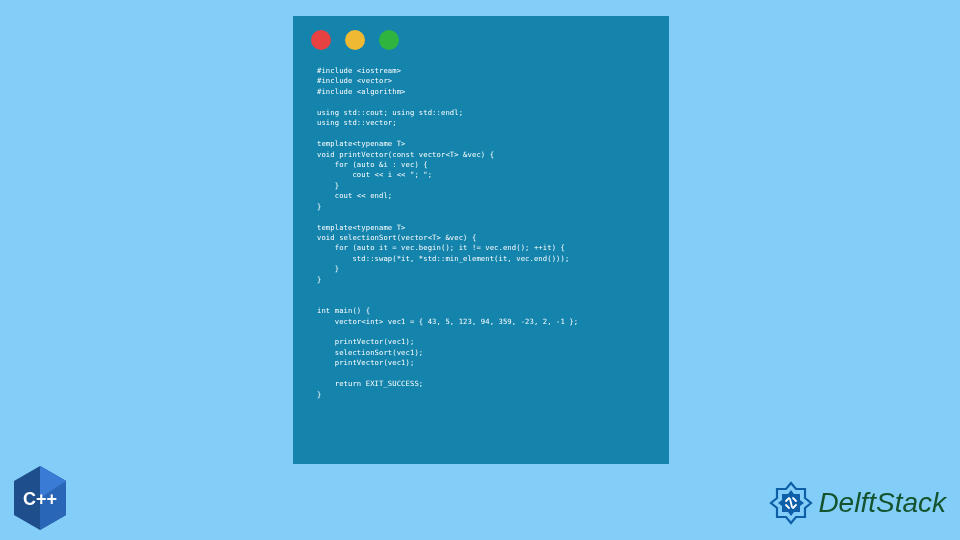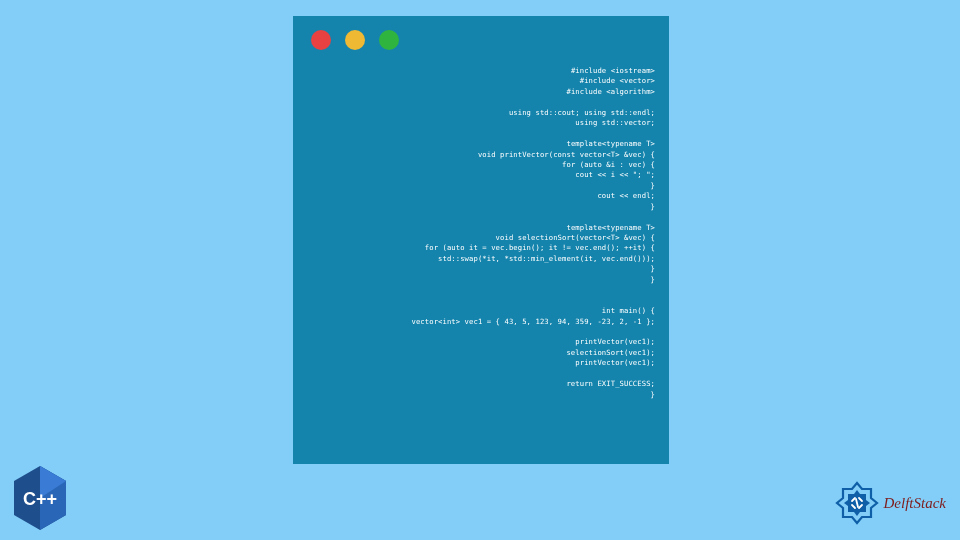--- a/index.html
+++ b/index.html
@@ -12,21 +12,20 @@
       overflow: hidden;
     }
     .code-window {
       position: absolute;
       left: 293px;
       top: 16px;
       width: 376px;
       height: 448px;
       background: #1584ad;
       padding: 14px 14px 10px 14px;
-      text-align: right;
     }
     .traffic-lights {
       display: flex;
       gap: 14px;
       margin-bottom: 16px;
       padding-left: 4px;
     }
     .dot {
       width: 20px;
       height: 20px;
@@ -57,24 +56,24 @@
       bottom: 14px;
       display: flex;
       align-items: center;
       gap: 4px;
     }
     .ds-logo {
       width: 46px;
       height: 46px;
     }
     .ds-text {
-      font-family: Liberation Serif, serif;
+      font-family: Liberation Sans, sans-serif;
       font-style: italic;
-      font-size: 15px;
-      color: #7f1d1d;
+      font-size: 28px;
+      color: #14532d;
       font-weight: 500;
     }
   </style>
 </head>
 <body>
 
 <div class="code-window">
   <div class="traffic-lights">
     <div class="dot red"></div>
     <div class="dot yellow"></div>

